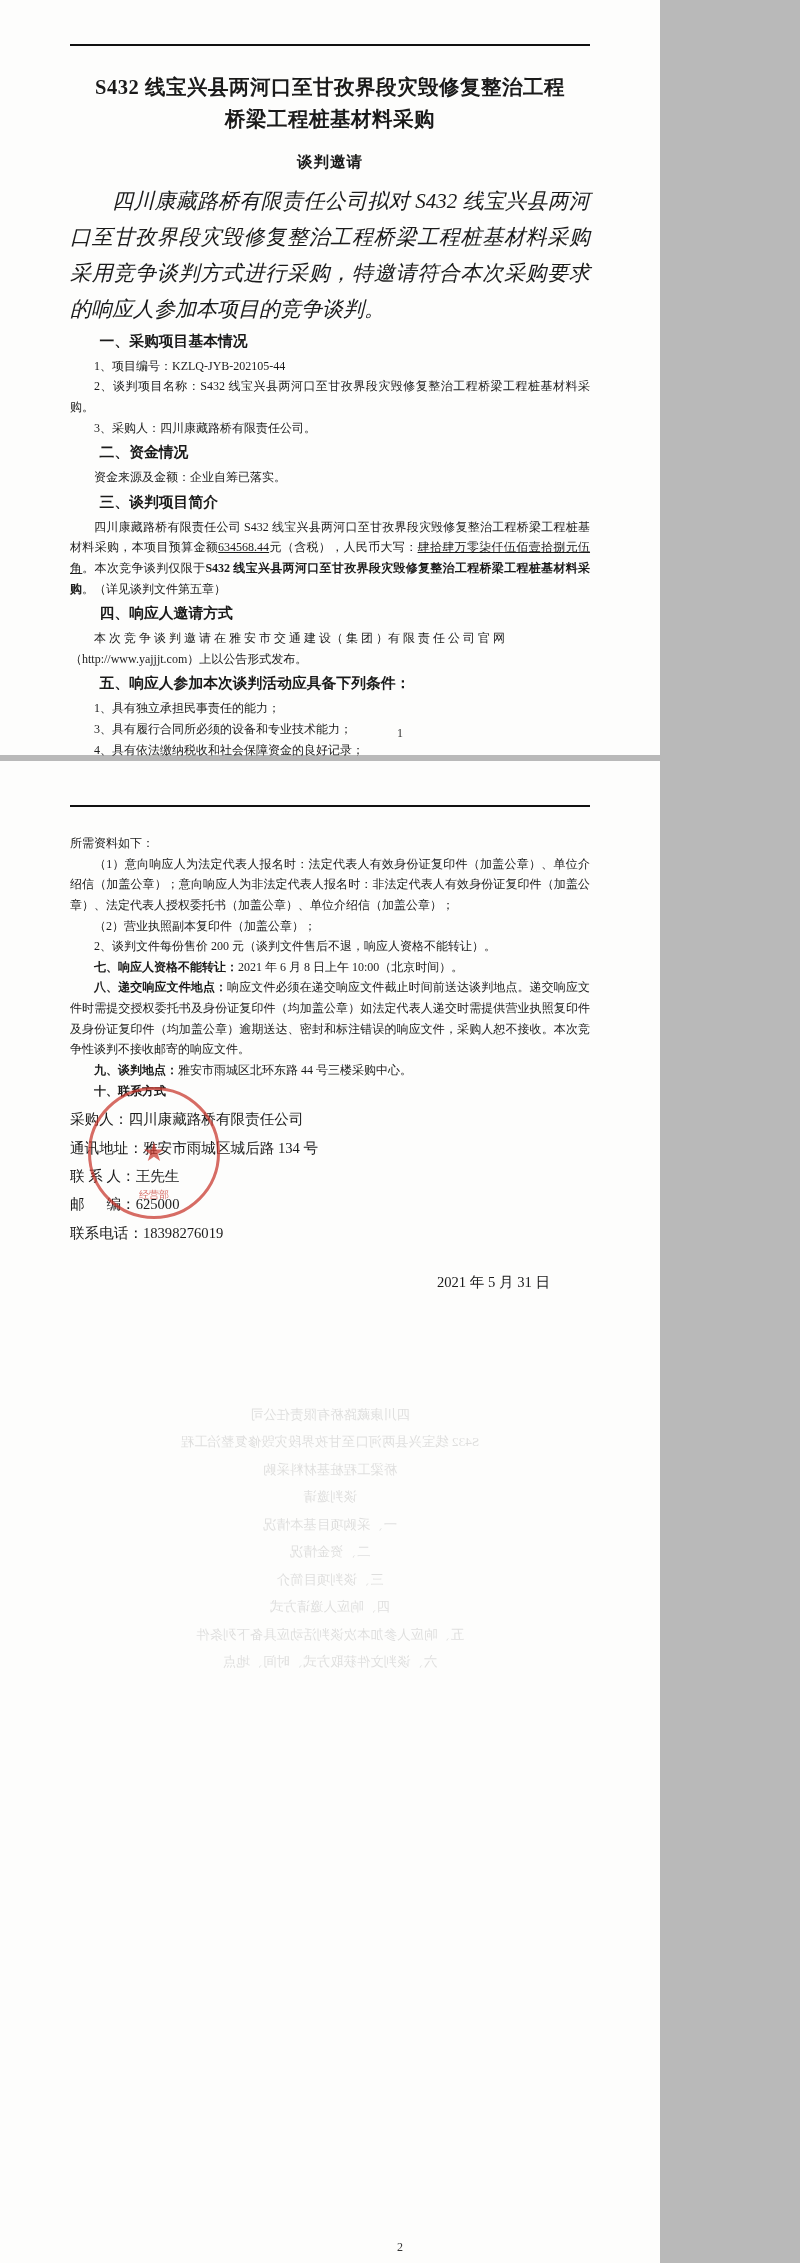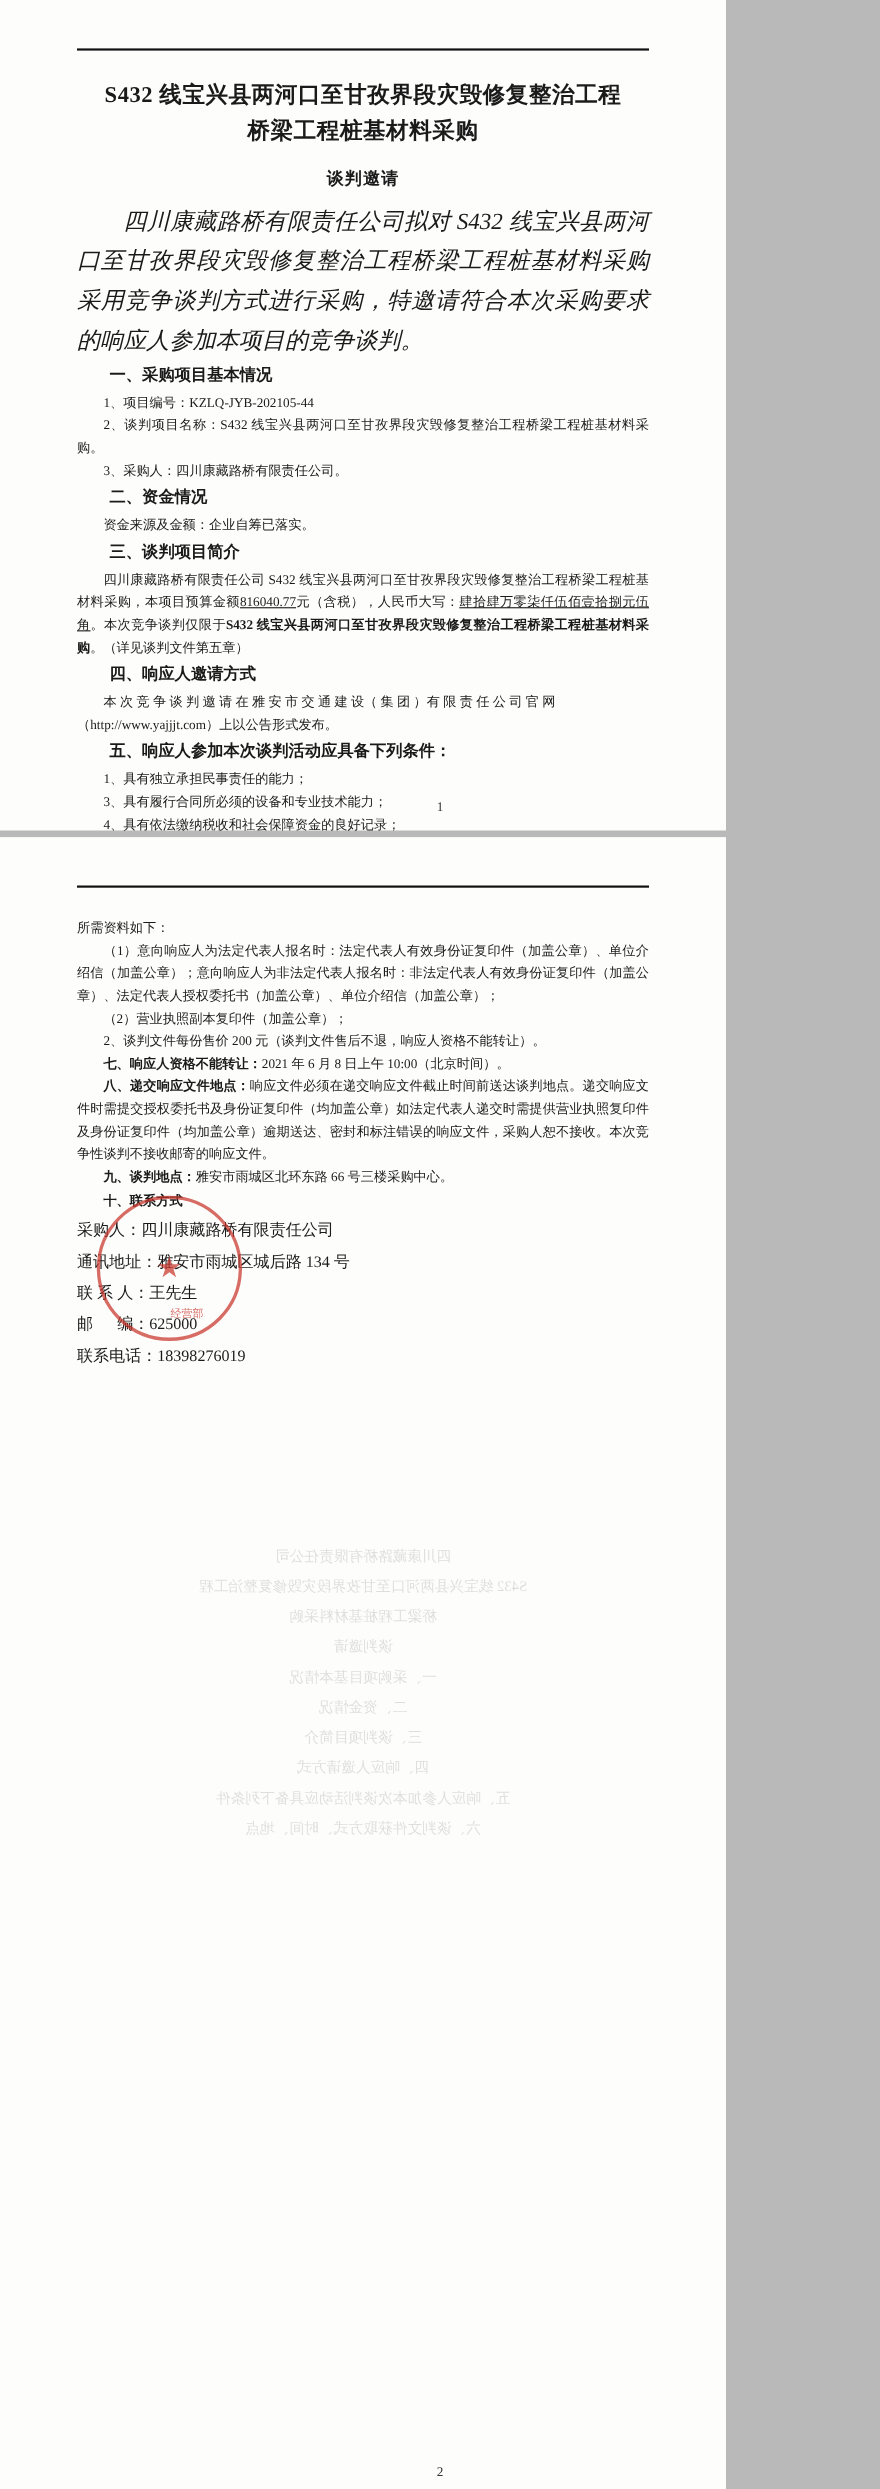--- a/index.html
+++ b/index.html
@@ -111,21 +111,21 @@
     left: 50%;
     top: 50%;
     transform: translate(-50%,-50%);
     color: #c8352b;
     font-size: 26px;
     line-height: 1;
   }
   .seal .seal-bottom {
     position: absolute;
     bottom: 12px;
-    left: 16px;
+    left: 0;
     width: 100%;
     text-align: center;
     font-size: 10px;
     color: #c8352b;
   }
   
   .bleed {
     position: absolute;
     left: 70px;
     right: 70px;
@@ -158,21 +158,21 @@
   <div class="section-head">一、采购项目基本情况</div>
   <p class="item">1、项目编号：KZLQ-JYB-202105-44</p>
   <p class="item">2、谈判项目名称：S432 线宝兴县两河口至甘孜界段灾毁修复整治工程桥梁工程桩基材料采购。</p>
   <p class="item">3、采购人：四川康藏路桥有限责任公司。</p>
 
   <div class="section-head">二、资金情况</div>
   <p class="item">资金来源及金额：企业自筹已落实。</p>
 
   <div class="section-head">三、谈判项目简介</div>
   <p class="item">
-    <span>四川康藏路桥有限责任公司 S432 线宝兴县两河口至甘孜界段灾毁修复整治工程桥梁工程桩基材料采购，本项目预算金额</span><span class="u">816040.77</span><span>元（含税），人民币大写：</span><span class="u">肆拾肆万零柒仟伍佰壹拾捌元伍角</span><span>。本次竞争谈判仅限于</span><b class="bold">S432 线宝兴县两河口至甘孜界段灾毁修复整治工程桥梁工程桩基材料采购</b><span>。（详见谈判文件第五章）</span>
+    <span>四川康藏路桥有限责任公司 S432 线宝兴县两河口至甘孜界段灾毁修复整治工程桥梁工程桩基材料采购，本项目预算金额</span><span class="u">634568.44</span><span>元（含税），人民币大写：</span><span class="u">肆拾肆万零柒仟伍佰壹拾捌元伍角</span><span>。本次竞争谈判仅限于</span><b class="bold">S432 线宝兴县两河口至甘孜界段灾毁修复整治工程桥梁工程桩基材料采购</b><span>。（详见谈判文件第五章）</span>
   </p>
 
   <div class="section-head">四、响应人邀请方式</div>
   <p class="item tight">本 次 竞 争 谈 判 邀 请 在 雅 安 市 交 通 建 设（ 集 团 ）有 限 责 任 公 司 官 网</p>
   <p class="item noindent">（http://www.yajjjt.com）上以公告形式发布。</p>
 
   <div class="section-head">五、响应人参加本次谈判活动应具备下列条件：</div>
   <p class="item">1、具有独立承担民事责任的能力；</p>
   <p class="item">3、具有履行合同所必须的设备和专业技术能力；</p>
   <p class="item">4、具有依法缴纳税收和社会保障资金的良好记录；</p>
@@ -199,39 +199,40 @@
 
   <p class="item">
     <b class="bold">七、响应人资格不能转让：</b><span>2021 年 6 月 8 日上午 10:00（北京时间）。</span>
   </p>
 
   <p class="item">
     <b class="bold">八、递交响应文件地点：</b><span>响应文件必须在递交响应文件截止时间前送达谈判地点。递交响应文件时需提交授权委托书及身份证复印件（均加盖公章）如法定代表人递交时需提供营业执照复印件及身份证复印件（均加盖公章）逾期送达、密封和标注错误的响应文件，采购人恕不接收。本次竞争性谈判不接收邮寄的响应文件。</span>
   </p>
 
   <p class="item">
-    <b class="bold">九、谈判地点：</b><span>雅安市雨城区北环东路 66 号三楼采购中心。</span>
+    <b class="bold">九、谈判地点：</b><span>雅安市雨城区北环东路 44 号三楼采购中心。</span>
   </p>
 
   <p class="item">
     <b class="bold">十、联系方式</b>
   </p>
 
   <div class="contact-block">
     <div class="seal">
       <div class="star">★</div>
       <div class="seal-bottom">经营部</div>
     </div>
     <div class="contact-line">采购人：四川康藏路桥有限责任公司</div>
     <div class="contact-line">通讯地址：雅安市雨城区城后路 134 号</div>
     <div class="contact-line">联 系 人：王先生</div>
     <div class="contact-line">邮      编：625000</div>
     <div class="contact-line">联系电话：18398276019</div>
   </div>
 
+  <div class="date-line">2021 年 5 月 31 日</div>
 
   <div class="bleed">
     <div>四川康藏路桥有限责任公司</div>
     <div>S432 线宝兴县两河口至甘孜界段灾毁修复整治工程</div>
     <div>桥梁工程桩基材料采购</div>
     <div>谈判邀请</div>
     <div>一、采购项目基本情况</div>
     <div>二、资金情况</div>
     <div>三、谈判项目简介</div>
     <div>四、响应人邀请方式</div>

